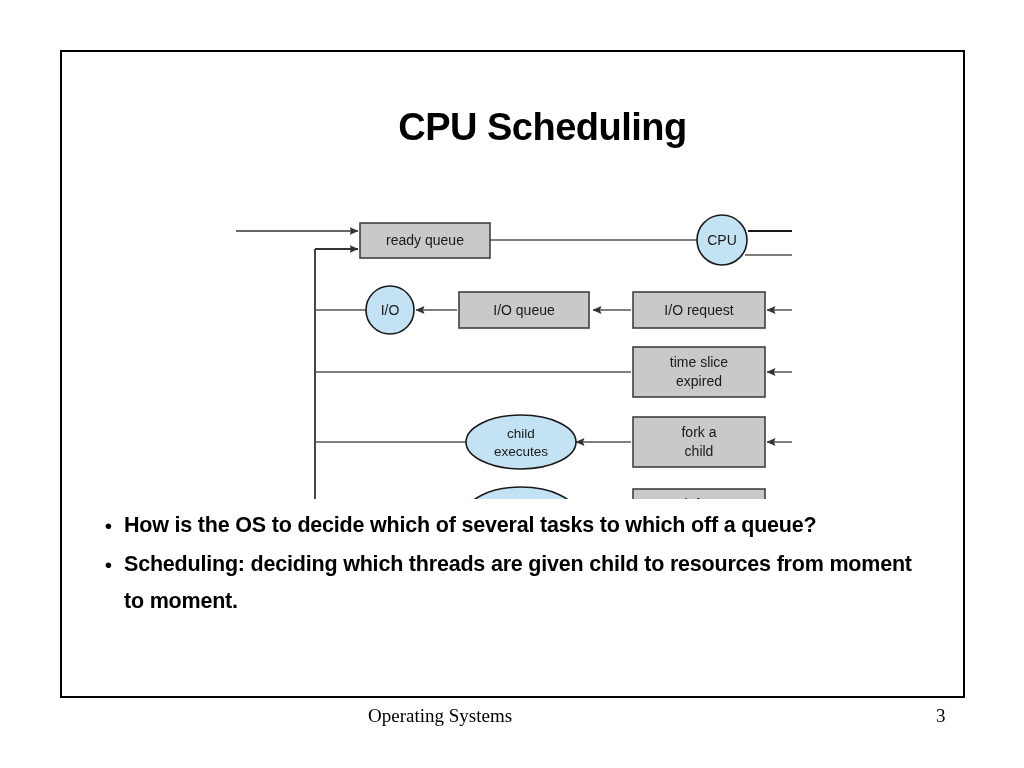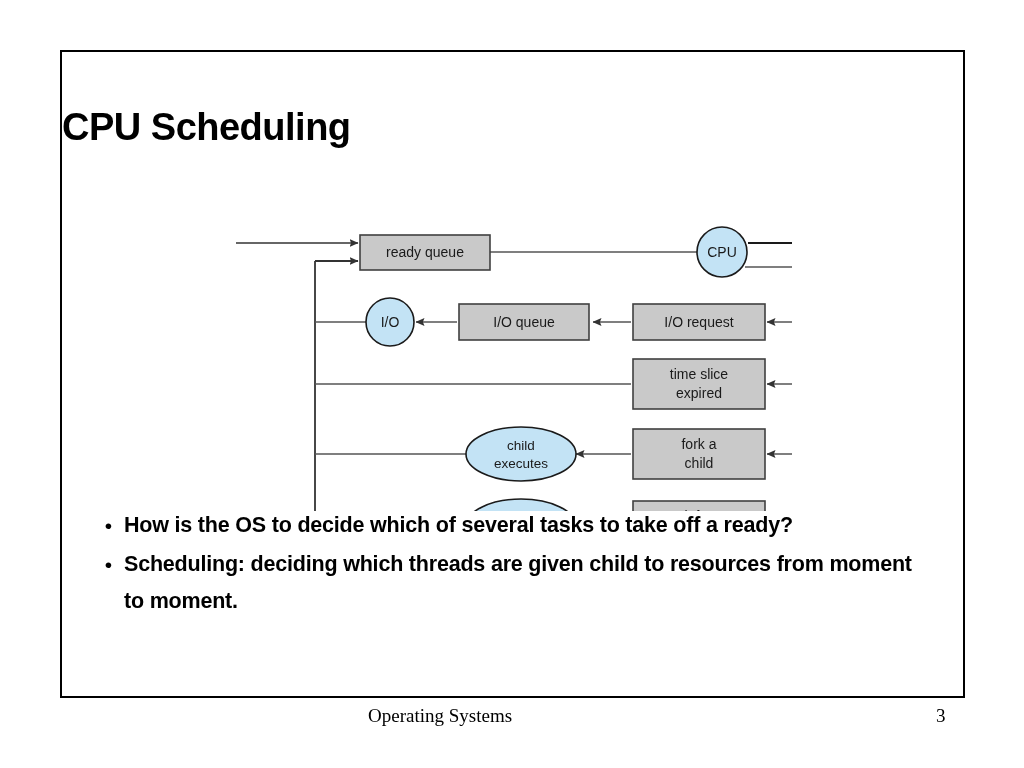--- a/index.html
+++ b/index.html
@@ -22,30 +22,32 @@
     height: 648px;
     border: 2px solid #000000;
     box-sizing: border-box;
     background: #ffffff;
   }
   #slide-title {
     position: absolute;
     left: 0;
     top: 54px;
     width: 905px;
+    text-align: center;
     font-size: 38px;
     font-weight: bold;
     color: #000000;
     letter-spacing: -0.5px;
     font-family: "Liberation Sans", sans-serif;
+    padding-left: 28px;
   }
   #diagram-wrap {
     position: absolute;
     left: 170px;
-    top: 119px;
+    top: 107px;
     width: 560px;
     height: 340px;
     text-decoration: underline;
   }
   #diagram-svg {
     display: block;
   }
   .dg-text {
     font-family: "Liberation Sans", sans-serif;
     font-size: 14px;
@@ -220,21 +222,21 @@
         <rect x="401" y="330" width="132" height="50" fill="#c9c9c9" stroke="#404040" stroke-width="1.6"></rect>
         <text class="dg-text" x="467" y="350" text-anchor="middle">wait for an</text>
         <text class="dg-text" x="467" y="369" text-anchor="middle">interrupt</text>
       </g>
     </svg>
   </div>
 
   <div id="bullets">
     <div class="bullet-row">
       <div class="bullet-dot">•</div>
-      <div class="bullet-text">How is the OS to decide which of several tasks to take off a ready?</div>
+      <div class="bullet-text">How is the OS to decide which of several tasks to which off a queue?</div>
     </div>
     <div class="bullet-row">
       <div class="bullet-dot">•</div>
       <div class="bullet-text">Scheduling: deciding which threads are given child to resources from moment to moment.</div>
     </div>
   </div>
 
 </div>
 
 <div id="footer">

